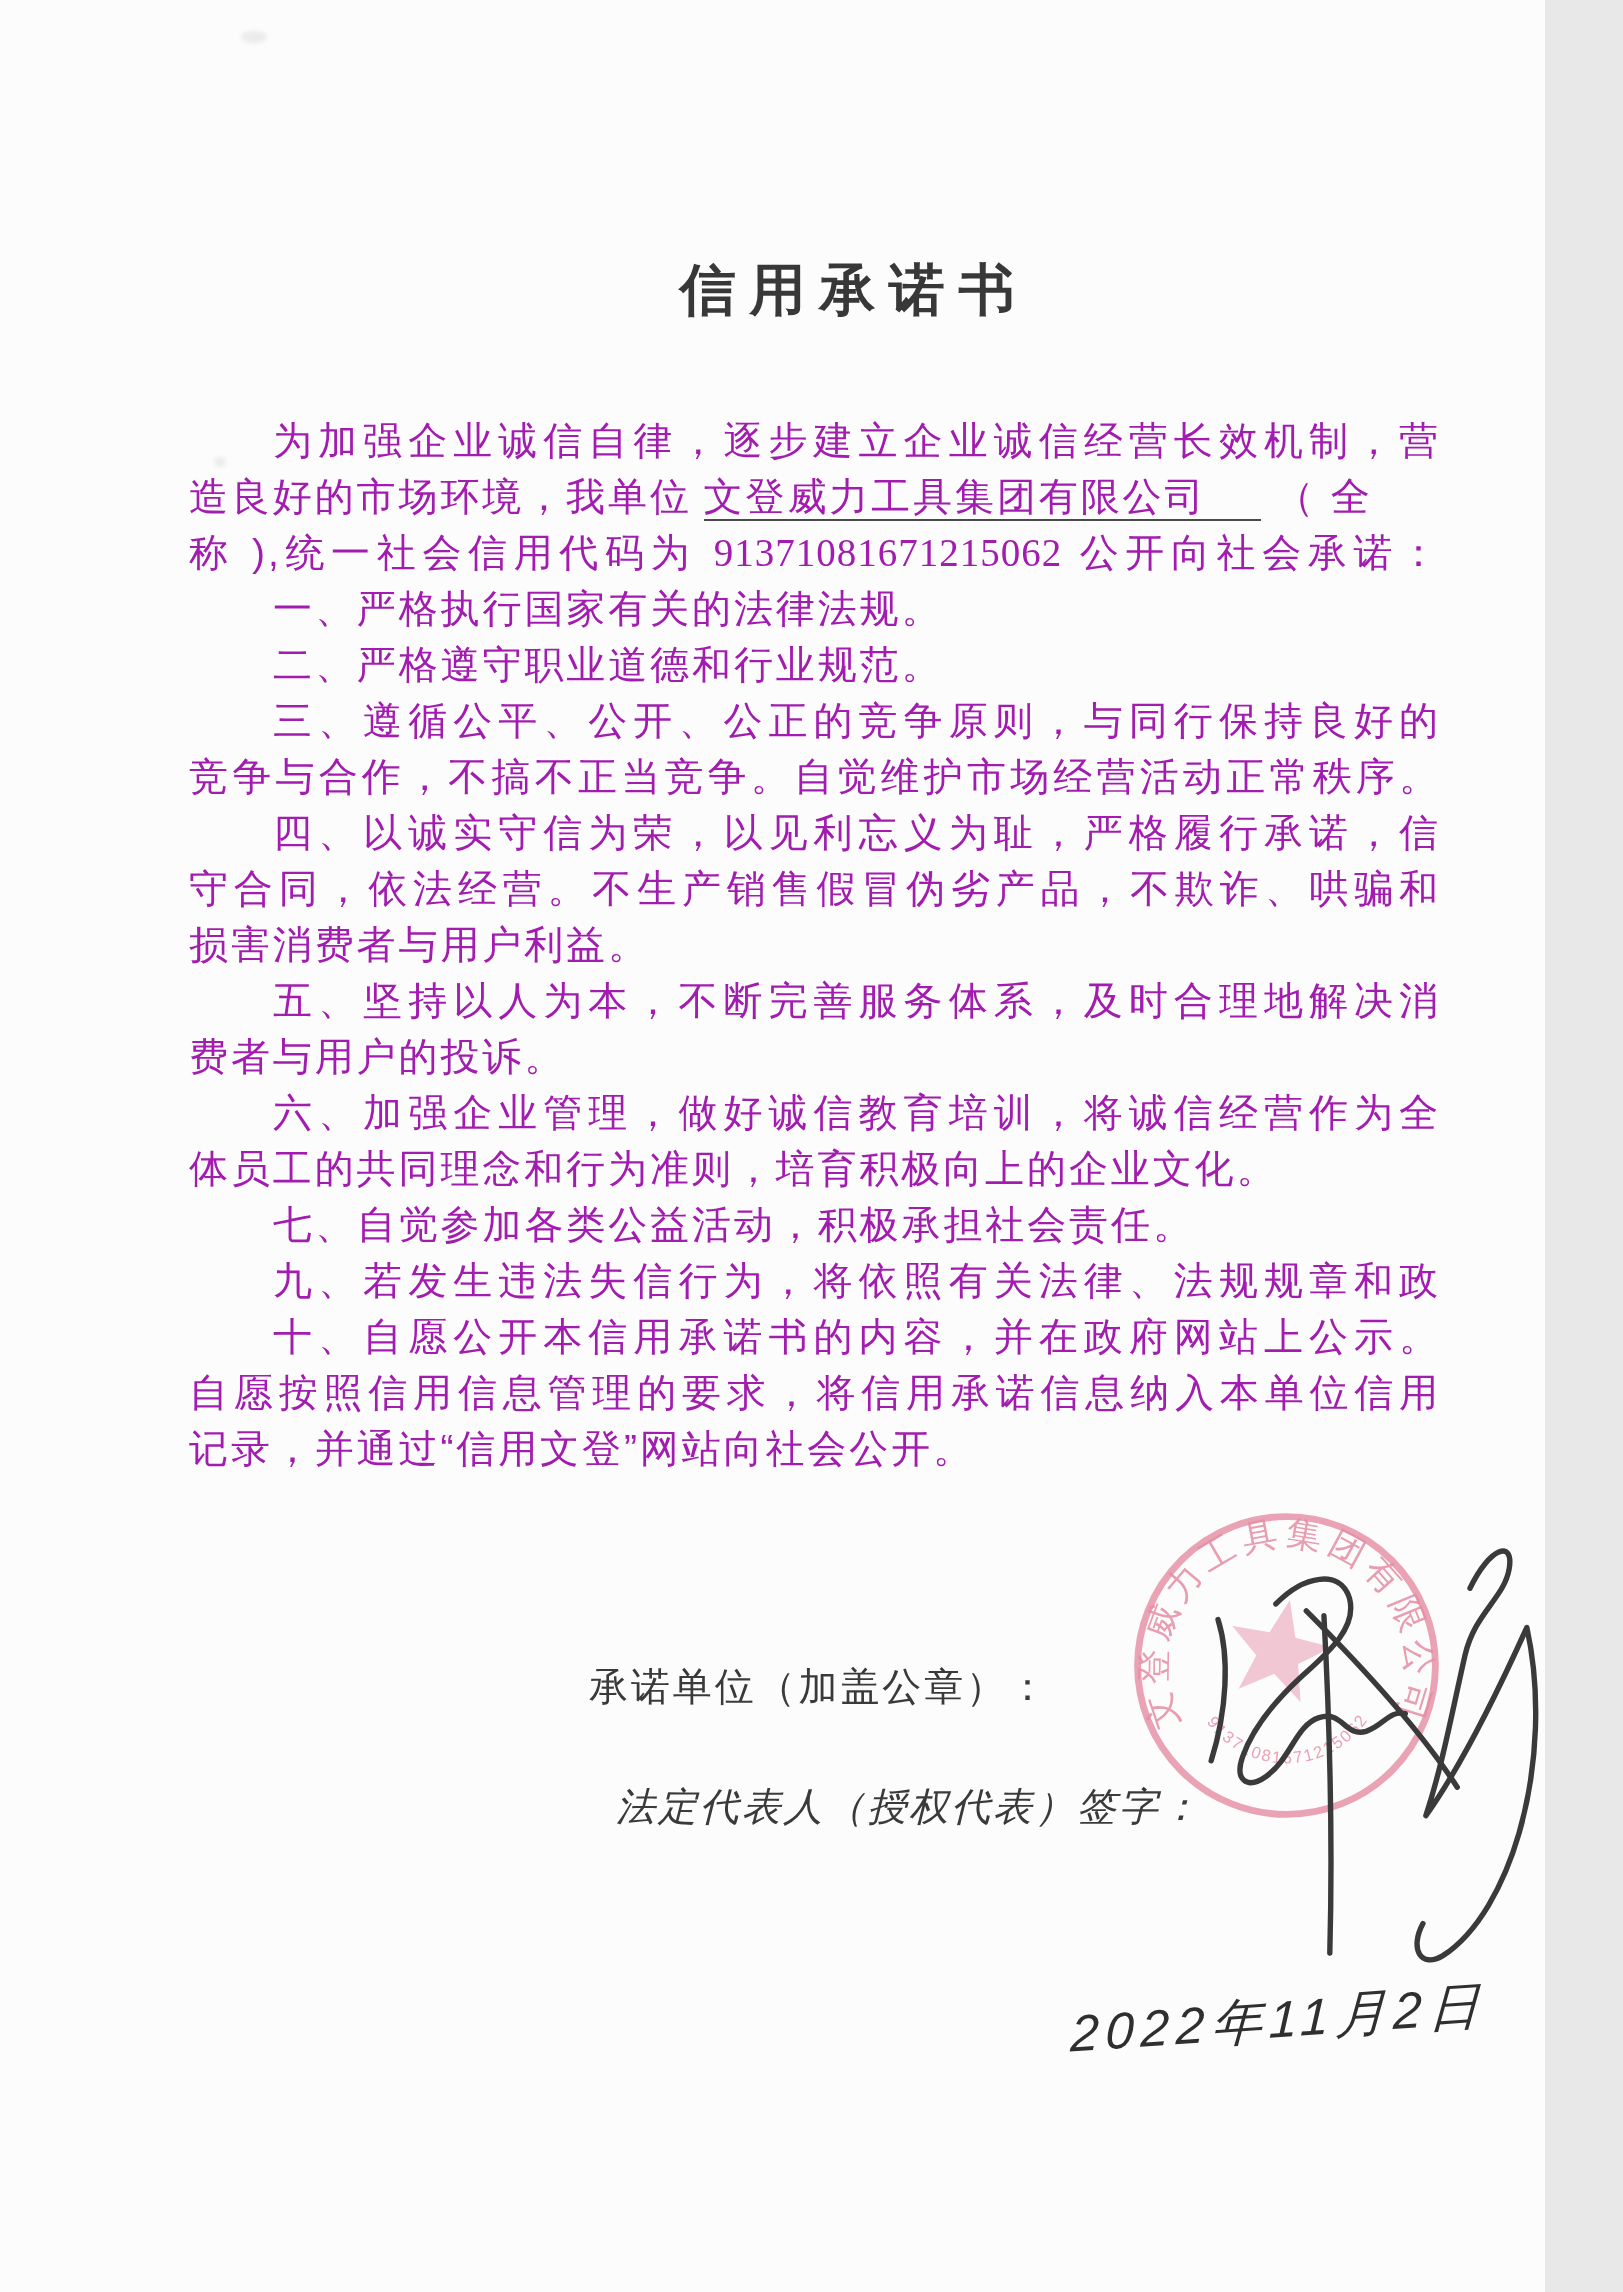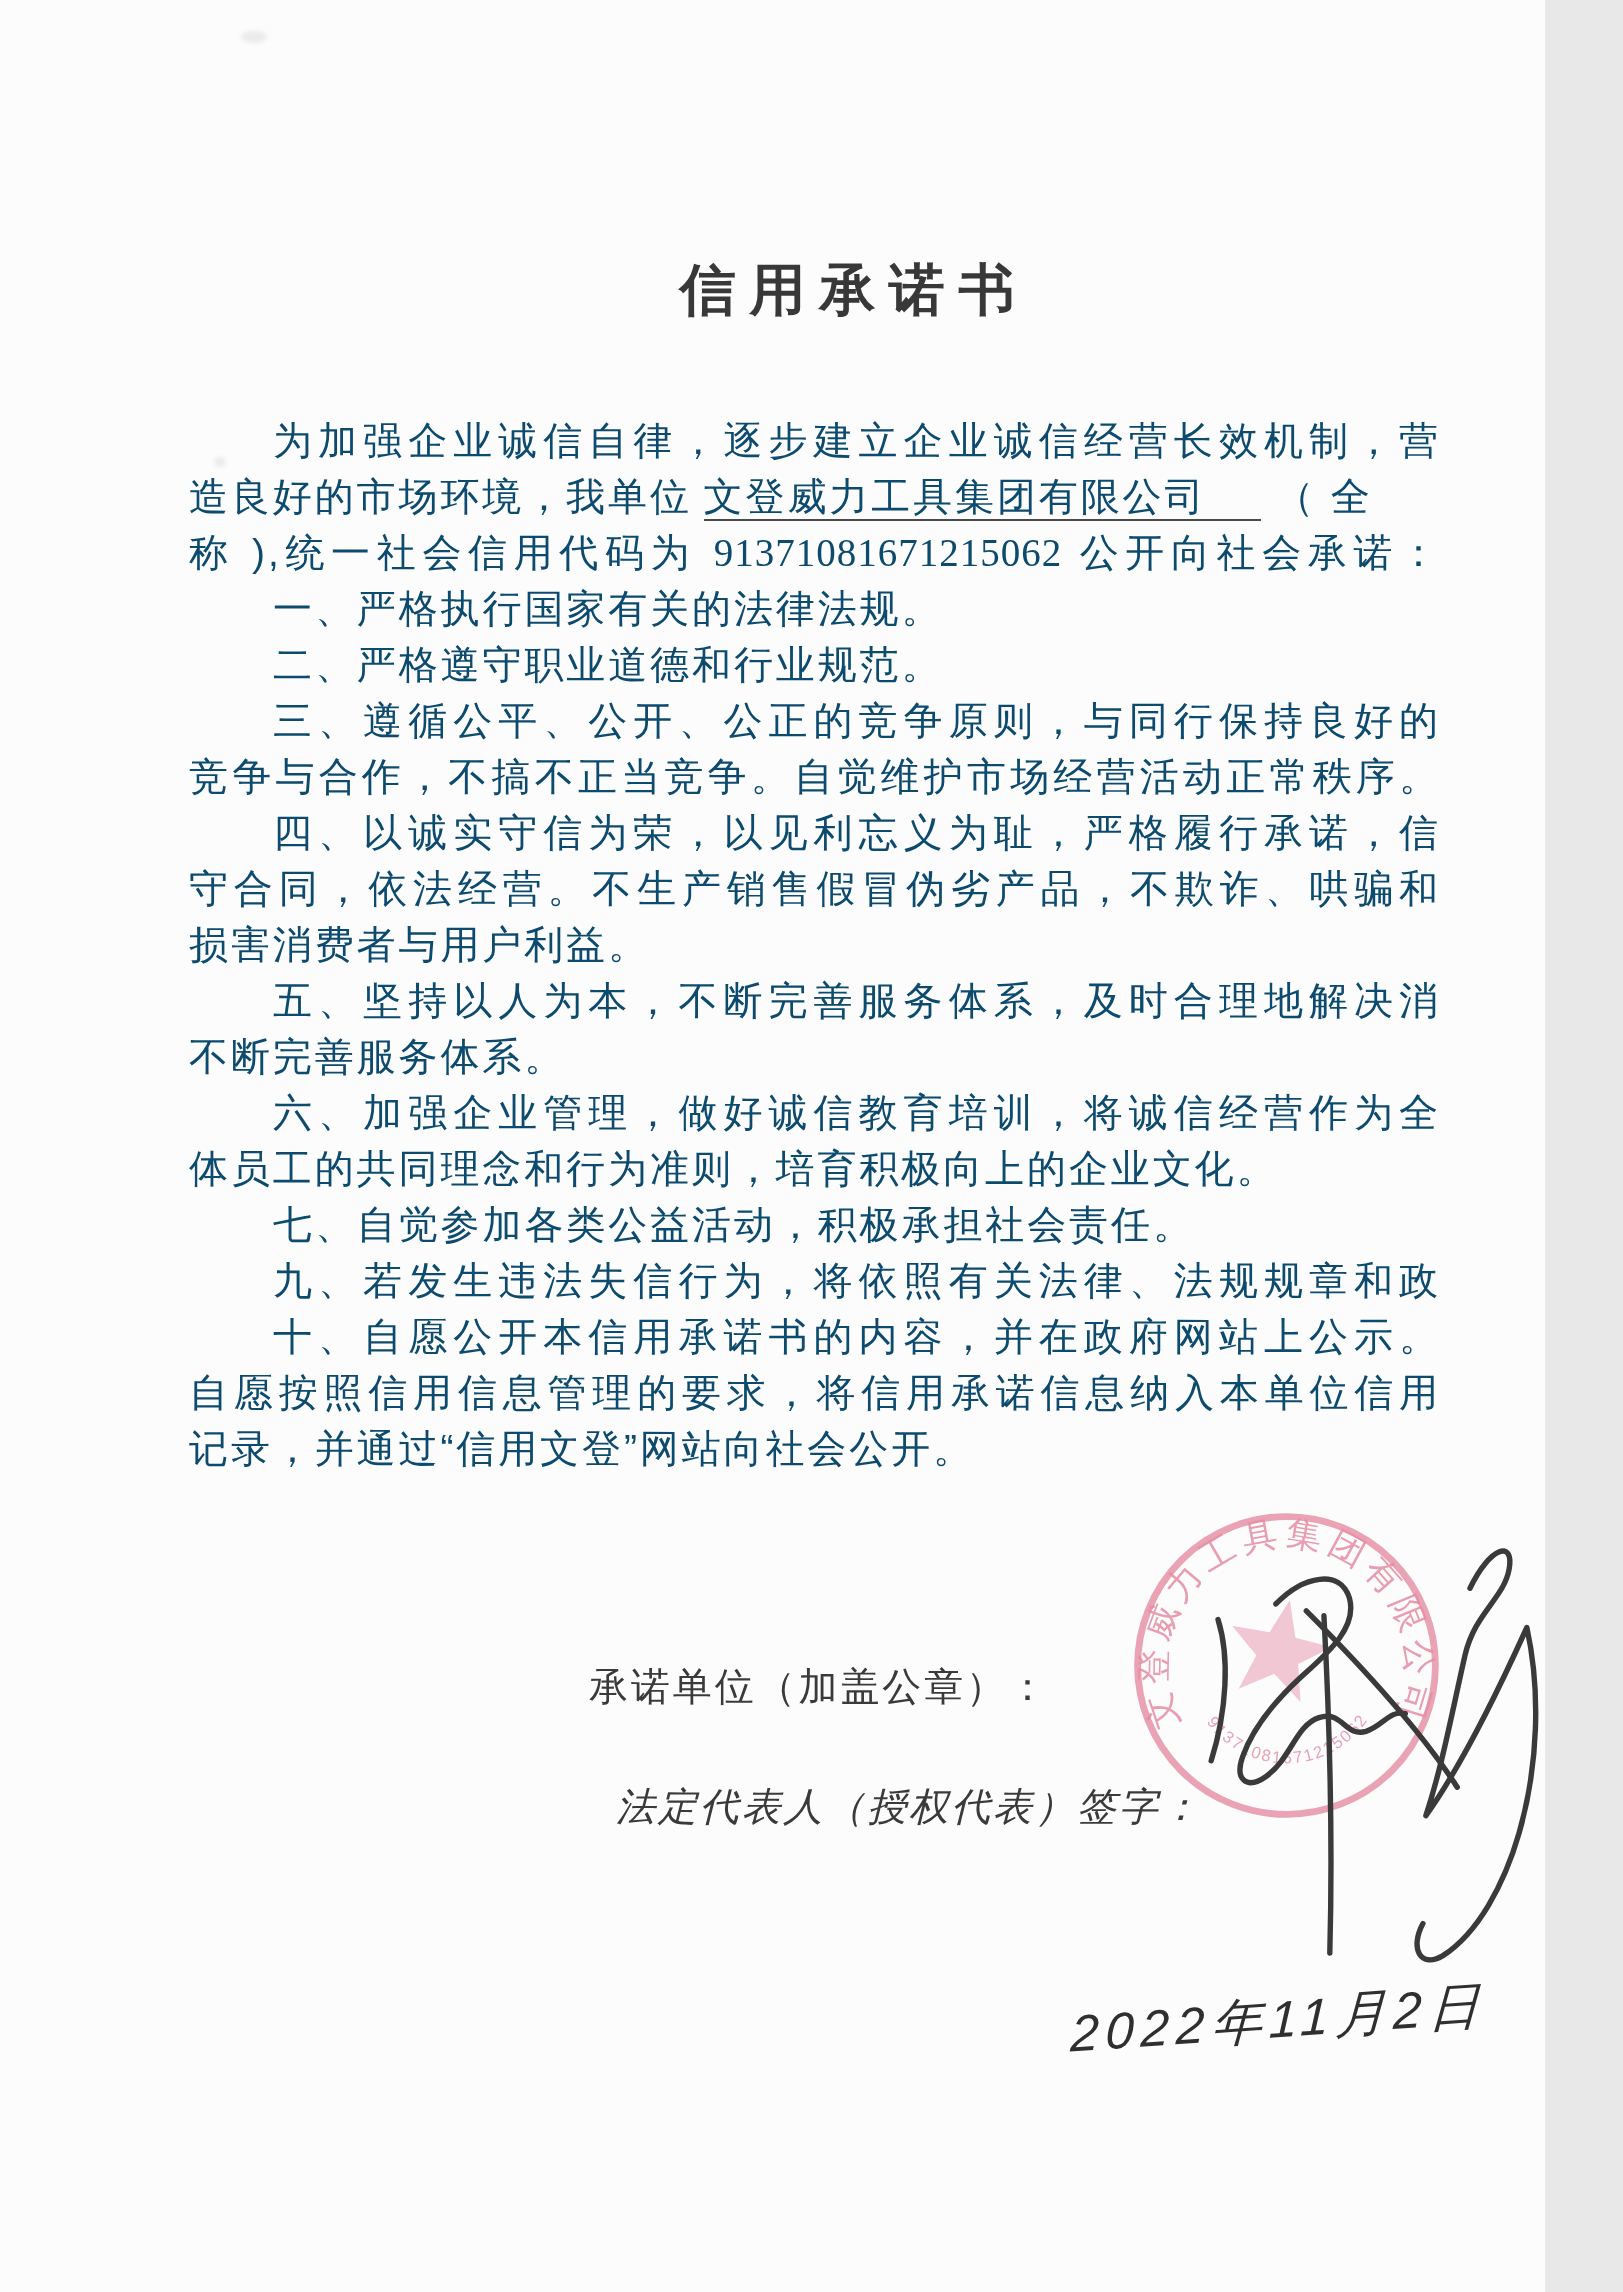--- a/index.html
+++ b/index.html
@@ -24,21 +24,21 @@
   }
   .body-text{
     position:absolute;
     left:189px;top:413px;width:1252px;
   }
   .ln{
     height:56px;line-height:56px;
     font-size:39px;
     letter-spacing:2.9px;
     white-space:nowrap;
-    color:#0c4a6e;
+    color:#a21caf;
   }
   .ln.fill{
     white-space:normal;
     text-align:justify;
     text-align-last:justify;
   }
   .ln.ind{ text-indent:84px; }
   .company-underline{
     border-bottom:2.9px solid #4a4a4a;
     padding-bottom:1px;
@@ -108,21 +108,21 @@
     <div class="ln fill"><span>称 ),统一社会信用代码为 </span><span class="serif-digits">91371081671215062</span><span> 公开向社会承诺：</span></div>
 
     <div class="ln ind">一、严格执行国家有关的法律法规。</div>
     <div class="ln ind">二、严格遵守职业道德和行业规范。</div>
     <div class="ln ind fill">三、遵循公平、公开、公正的竞争原则，与同行保持良好的</div>
     <div class="ln fill">竞争与合作，不搞不正当竞争。自觉维护市场经营活动正常秩序。</div>
     <div class="ln ind fill">四、以诚实守信为荣，以见利忘义为耻，严格履行承诺，信</div>
     <div class="ln fill">守合同，依法经营。不生产销售假冒伪劣产品，不欺诈、哄骗和</div>
     <div class="ln">损害消费者与用户利益。</div>
     <div class="ln ind fill">五、坚持以人为本，不断完善服务体系，及时合理地解决消</div>
-    <div class="ln">不断完善服务体系。</div>
+    <div class="ln">费者与用户的投诉。</div>
     <div class="ln ind fill">六、加强企业管理，做好诚信教育培训，将诚信经营作为全</div>
     <div class="ln">体员工的共同理念和行为准则，培育积极向上的企业文化。</div>
     <div class="ln ind">七、自觉参加各类公益活动，积极承担社会责任。</div>
     <div class="ln ind fill">九、若发生违法失信行为，将依照有关法律、法规规章和政</div>
     <div class="ln ind fill">十、自愿公开本信用承诺书的内容，并在政府网站上公示。</div>
     <div class="ln fill">自愿按照信用信息管理的要求，将信用承诺信息纳入本单位信用</div>
     <div class="ln">记录，并通过“信用文登”网站向社会公开。</div>
   </div>
 
   <div class="footer-label label-unit">承诺单位（加盖公章）：</div>

